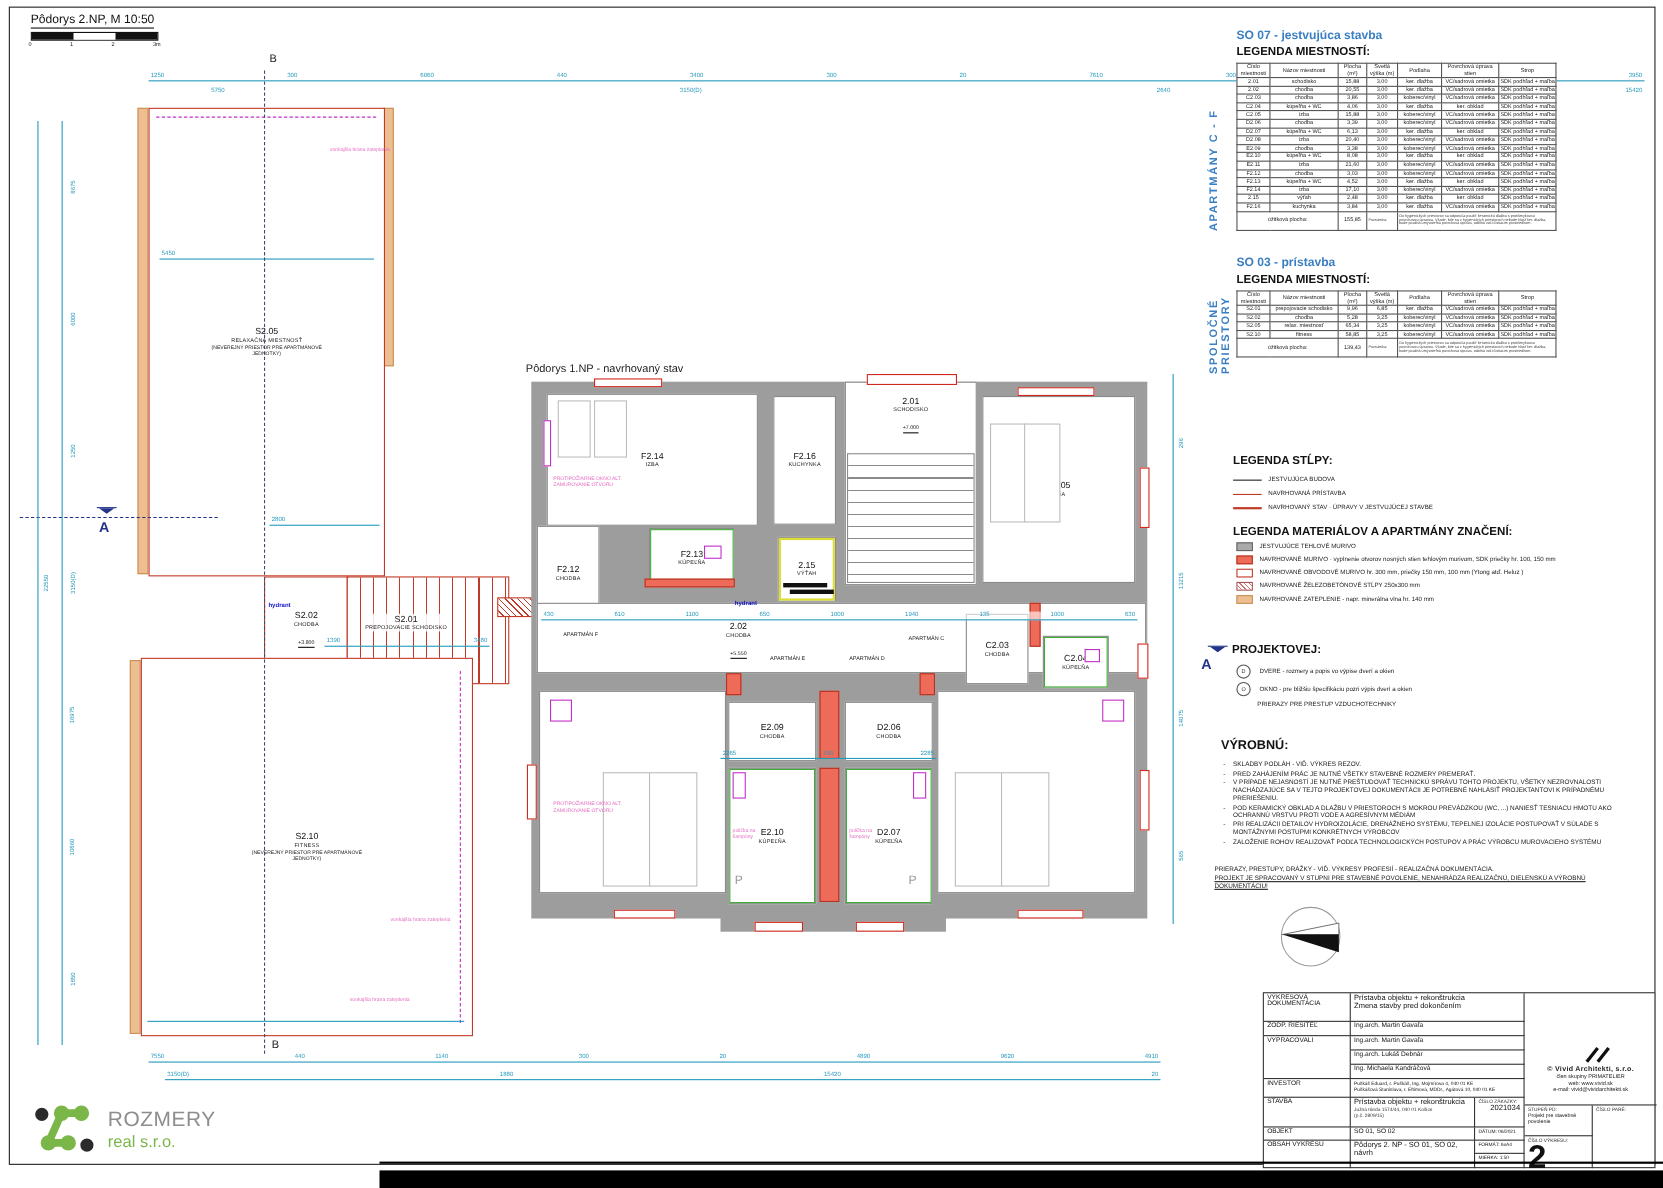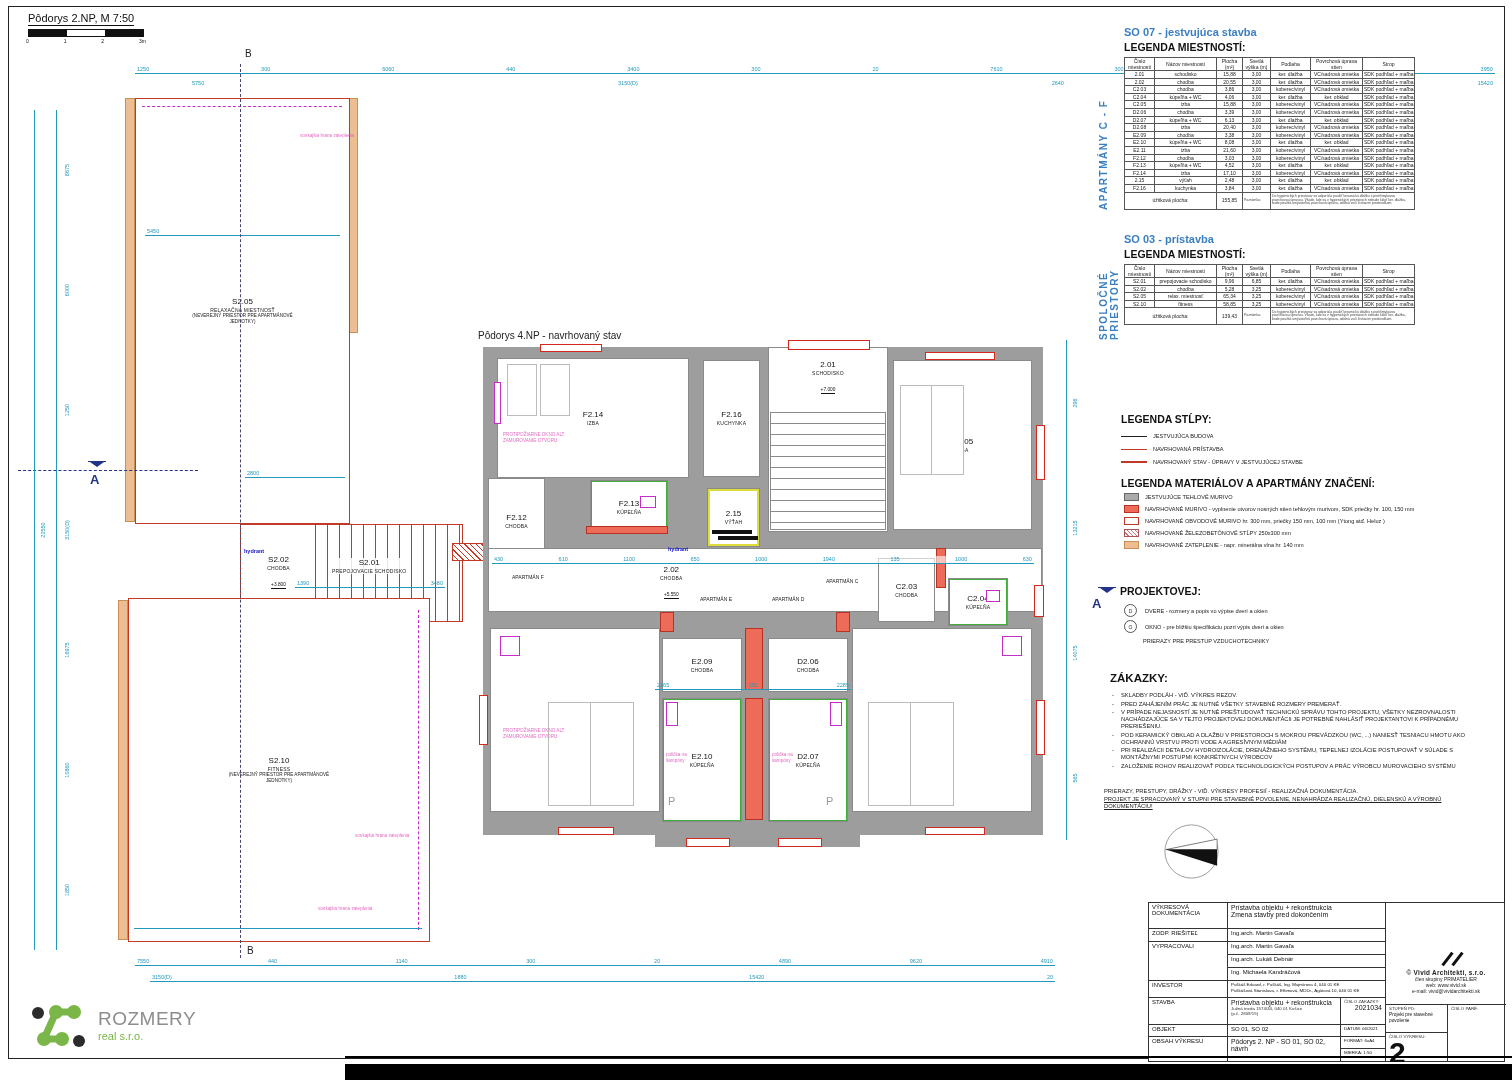--- a/index.html
+++ b/index.html
@@ -88,35 +88,35 @@
   .tinylabel{font-size:4.4px;color:#333;display:block;}
   .bignum{font-size:30px;font-weight:bold;color:#111;line-height:28px;}
   .firm{font-size:5px;color:#222;text-align:center;line-height:6px;}
   .firm .fname{font-size:6.4px;font-weight:bold;letter-spacing:.3px;}
   .vivstroke{position:absolute;width:3px;height:16px;background:#111;transform:rotate(38deg);}
   
   .blackbar{position:absolute;left:345px;top:1064px;width:1167px;height:16px;background:#000;}
   .blackline{position:absolute;left:345px;top:1056px;width:1167px;height:1.5px;background:#000;}
   
   .marbor-name{position:absolute;font-size:19px;color:#8d8d8d;letter-spacing:.5px;}
-  .marbor-sub{position:absolute;font-size:11px;color:#7ab648;}
+  .marbor-sub{position:absolute;font-size:15px;color:#7ab648;}
   
   .scalebar{position:absolute;display:flex;height:6px;border:1px solid #111;}
   .scalebar div{width:38px;height:100%;}
   .sticks{position:absolute;font-size:5px;color:#111;display:flex;justify-content:space-between;}
   .sheet-title{position:absolute;font-size:11px;color:#111;border-bottom:1px solid #111;padding-bottom:1px;}
   .plan-title{position:absolute;font-size:10px;color:#222;}
 </style>
 </head>
 <body>
 
 <div class="sheet">
   <div class="frame"></div>
 
-  <div class="sheet-title" style="left:28px;top:12px;">Pôdorys 2.NP, M 7:50</div>
+  <div class="sheet-title" style="left:28px;top:12px;">Pôdorys 2.NP, M 10:50</div>
   <div class="scalebar" style="left:28px;top:29px;">
     <div style="background:#111"></div>
       <div style="background:#fff"></div>
       <div style="background:#111"></div>
   </div>
   <div class="sticks" style="left:26px;top:38px;width:120px;">
     <span>0</span>
       <span>1</span>
     <span>2</span>
       <span>3m</span>
@@ -177,21 +177,21 @@
     <div class="dashdotv" style="left:240px;top:64px;height:894px;"></div>
     <div class="bletter" style="left:245px;top:48px;">B</div>
     <div class="bletter" style="left:247px;top:945px;">B</div>
 
     <div class="dashdot" style="left:18px;top:470px;width:180px;"></div>
     <div class="amark" style="left:88px;top:462px;"></div>
     <div class="aletter" style="left:90px;top:472px;">A</div>
   </div>
 
   <div>
-    <div class="plan-title" style="left:478px;top:330px;">Pôdorys 4.NP - navrhovaný stav</div>
+    <div class="plan-title" style="left:478px;top:330px;">Pôdorys 1.NP - navrhovaný stav</div>
 
     <div class="wallblock" style="left:483px;top:347px;width:560px;height:488px;"></div>
     <div class="wallblock" style="left:655px;top:820px;width:205px;height:27px;"></div>
 
     <div class="room" style="left:497px;top:358px;width:190px;height:118px;">
       <div class="rlabel">
           <span class="rid">F2.14</span>
           <span class="rname">IZBA</span>
         </div>
     </div>
@@ -707,21 +707,21 @@
     <span>DVERE - rozmery a popis vo výpise dverí a okien</span>
   </div>
   <div class="vitem" style="left:1124px;top:620px;">
     <div class="vsym">O</div>
     <span>OKNO - pre bližšiu špecifikáciu pozri výpis dverí a okien</span>
   </div>
   <div class="vitem" style="left:1143px;top:638px;">
     <span>PRIERAZY PRE PRESTUP VZDUCHOTECHNIKY</span>
   </div>
 
-  <div class="legtitle" style="left:1110px;top:672px;font-size:11.5px;">ZÁKAZKY:</div>
+  <div class="legtitle" style="left:1110px;top:672px;font-size:11.5px;">VÝROBNÚ:</div>
   <div class="abs" style="left:1110px;top:692px;width:378px;">
       <div class="note-item">SKLADBY PODLÁH - VIĎ. VÝKRES REZOV.</div>
       <div class="note-item">PRED ZAHÁJENÍM PRÁC JE NUTNÉ VŠETKY STAVEBNÉ ROZMERY PREMERAŤ.</div>
       <div class="note-item">V PRÍPADE NEJASNOSTÍ JE NUTNÉ PREŠTUDOVAŤ TECHNICKÚ SPRÁVU TOHTO PROJEKTU, VŠETKY NEZROVNALOSTI NACHÁDZAJÚCE SA V TEJTO PROJEKTOVEJ DOKUMENTÁCII JE POTREBNÉ NAHLÁSIŤ PROJEKTANTOVI K PRÍPADNÉMU PRERIEŠENIU.</div>
       <div class="note-item">POD KERAMICKÝ OBKLAD A DLAŽBU V PRIESTOROCH S MOKROU PREVÁDZKOU (WC, ...) NANIESŤ TESNIACU HMOTU AKO OCHRANNÚ VRSTVU PROTI VODE A AGRESÍVNYM MÉDIÁM</div>
       <div class="note-item">PRI REALIZÁCII DETAILOV HYDROIZOLÁCIE, DRENÁŽNEHO SYSTÉMU, TEPELNEJ IZOLÁCIE POSTUPOVAŤ V SÚLADE S MONTÁŽNYMI POSTUPMI KONKRÉTNYCH VÝROBCOV</div>
       <div class="note-item">ZALOŽENIE ROHOV REALIZOVAŤ PODĽA TECHNOLOGICKÝCH POSTUPOV A PRÁC VÝROBCU MUROVACIEHO SYSTÉMU</div>
     </div>
   <div class="abs notesfoot" style="left:1104px;top:788px;width:384px;">
     <div>PRIERAZY, PRESTUPY, DRÁŽKY - VIĎ. VÝKRESY PROFESIÍ - REALIZAČNÁ DOKUMENTÁCIA.</div>

